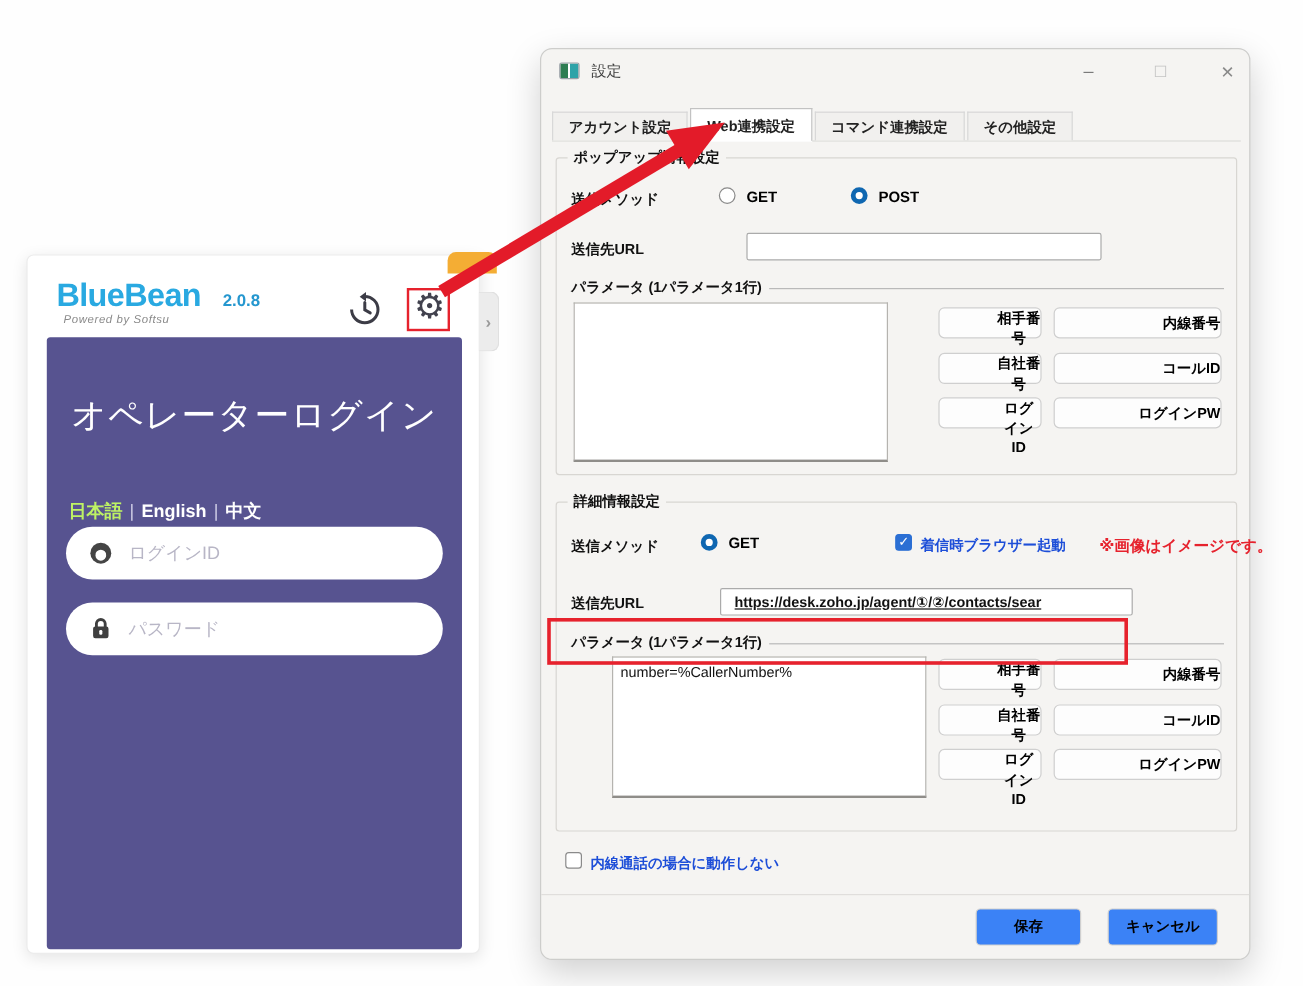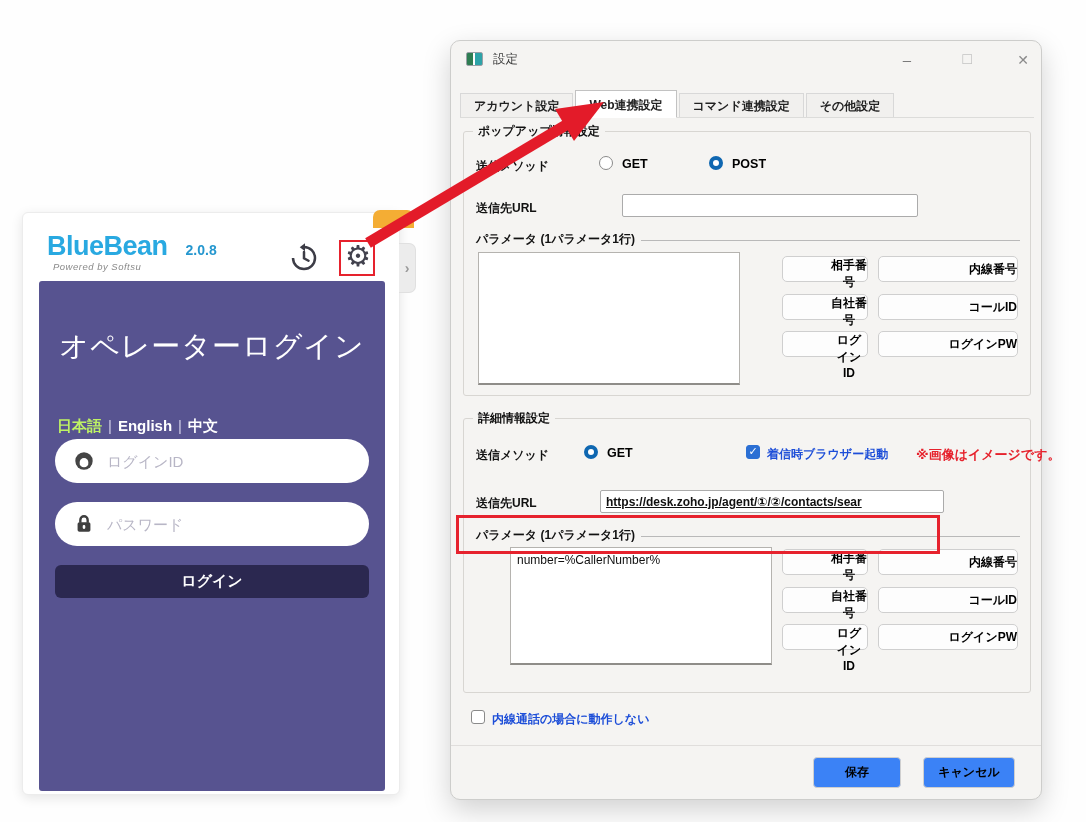--- a/index.html
+++ b/index.html
@@ -73,21 +73,21 @@
   .group-popup { top:90px; height:265px; }
   .group-detail { top:377px; height:275px; }
   .group-label { position:absolute; left:9px; top:-9px; background:#f5f4f2; padding:0 5px;
     font-size:12px; font-weight:700; color:#111; }
   .fld-label { position:absolute; font-size:12px; font-weight:700; color:#111; }
   .radio { position:absolute; width:14px; height:14px; border-radius:50%; background:#fff;
     border:1px solid #8a8a8a; cursor:pointer; }
   .radio.checked { border:4.5px solid #0F67B1; }
   .radio-label { position:absolute; font-size:12.5px; font-weight:700; color:#000; }
   .txt-input { position:absolute; height:23px; background:#fff; border:1px solid #ababab;
-    border-radius:2px; font-size:12px; padding:0 5px; color:#111; outline:none;
+    border-radius:2px; font-size:12px; padding:0 11px; color:#111; outline:none;
     font-family:"Liberation Sans","DejaVu Sans",sans-serif; }
   .url-filled { font-weight:700; text-decoration:underline; }
   .param-head { position:absolute; left:12px; right:10px; display:flex; align-items:center; }
   .param-head .rule { flex:1; border-top:1px solid #b9b9b9; margin-left:6px; margin-top:1px; }
   .param-area { position:absolute; left:14px; width:262px; background:#fff;
     border:1px solid #b5b3af; border-bottom:2px solid #8f8d89; font-size:12px; color:#111;
     padding:5px 6px; resize:none; outline:none;
     font-family:"Liberation Sans","DejaVu Sans",sans-serif; }
   .pbtn { position:absolute; height:26px; background:#fdfdfd; border:1px solid #cfcfcf;
     border-radius:5px; font-size:12px; font-weight:700; color:#000; cursor:pointer;
@@ -160,21 +160,20 @@
         <span style="display:inline-flex;">
           <svg width="22" height="22" viewBox="0 0 24 24">
             <rect x="5" y="10" width="14" height="10.5" rx="2" fill="#3f3f3f"></rect>
             <path d="M8 10.5 V7.5 a4 4 0 0 1 8 0 v3" fill="none" stroke="#3f3f3f" stroke-width="2.6"></path>
             <rect x="10.6" y="13" width="2.8" height="4.4" rx="1.2" fill="#fff"></rect>
           </svg>
         </span>
         <input type="password" placeholder="パスワード" style="">
       </div>
 
-      <button class="bb-login-btn">ログイン</button>
     </div>
   </div>
 
   <div id="dlg">
     <div class="dlg-titlebar">
       <div class="dlg-appicon"></div>
       <div class="dlg-title">設定</div>
       <div class="dlg-ctl dlg-min">–</div>
       <div class="dlg-ctl dlg-max">☐</div>
       <div class="dlg-ctl dlg-close">✕</div>

